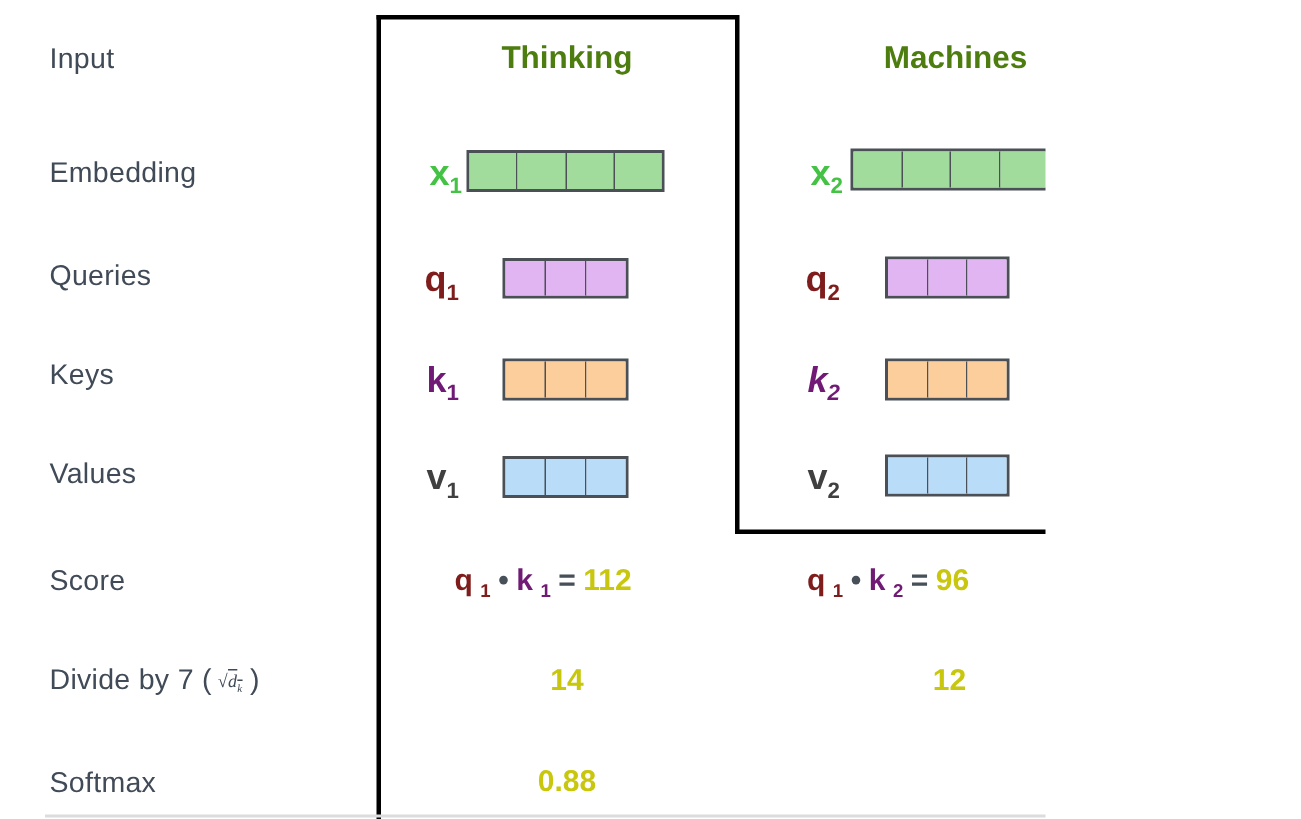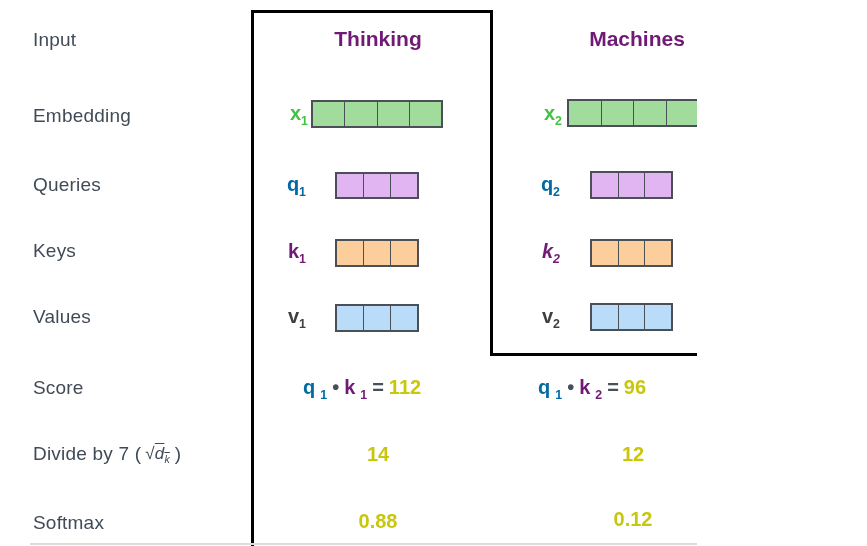--- a/index.html
+++ b/index.html
@@ -9,31 +9,31 @@
   }
   
   .rlabel {
     position:absolute; left:33px; font-size:19px; color:#414b57;
     white-space:nowrap; letter-spacing:0.2px;
   }
   
   .seg { position:absolute; background:#000; }
   
   .heading {
-    position:absolute; font-size:21px; font-weight:bold; color:#701a75;
+    position:absolute; font-size:21px; font-weight:bold; color:#4d7c0f;
     width:240px; text-align:center; white-space:nowrap;
   }
   
   .vlabel {
-    position:absolute; font-size:20px; font-weight:bold; width:34px;
+    position:absolute; font-size:24px; font-weight:bold; width:34px;
     text-align:right; white-space:nowrap;
   }
   sub { font-size:0.62em; line-height:0; }
   .c-green  { color:#43c243; }
-  .c-purple { color:#0369a1; }
+  .c-purple { color:#7f1d1d; }
   .c-orange { color:#701a75; }
   .c-blue   { color:#404040; }
   .c-yellow { color:#c8c70d; }
   .c-dark   { color:#474f58; }
   
   .vector {
     position:absolute; display:flex; box-sizing:border-box;
     border:2px solid #4a5056; background:#fff;
   }
   .vector .cell { flex:1; border-right:1.5px solid #4a5056; }
@@ -46,21 +46,21 @@
   .scoreline {
     position:absolute; font-size:20px; font-weight:bold; white-space:nowrap;
   }
   .scoreline span { margin-right:5px; }
   .scoreline span:last-child { margin-right:0; }
   .numline {
     position:absolute; font-size:20px; font-weight:bold; color:#c8c70d;
     width:240px; text-align:center; white-space:nowrap;
   }
   
-  .math { font-family:Liberation Sans, sans-serif; font-size:17px; }
+  .math { font-family:Liberation Serif, serif; font-size:12px; }
   .math .radical { font-style:normal; }
   .math .radicand-wrap { text-decoration:overline; font-style:italic; padding-right:1px; }
   .divide-label { display:inline-flex; align-items:center; gap:4px; }
   
   .bottom-line { position:absolute; left:30px; top:543px; width:837px; height:2px; background:#dcdcdc; }
   .corner-patch { position:absolute; left:835px; top:0; width:32px; height:5px; background:#ededed; }
 </style>
 </head>
 <body>
 
@@ -150,18 +150,17 @@
     <span class="c-purple"><span>q</span><sub>1</sub></span><span class="c-dark">•</span><span class="c-orange"><span>k</span><sub>1</sub></span><span class="c-dark">=</span><span class="c-yellow">112</span>
   </div>
   <div class="scoreline" style="left:538px; top:376px;">
     <span class="c-purple"><span>q</span><sub>1</sub></span><span class="c-dark">•</span><span class="c-orange"><span>k</span><sub>2</sub></span><span class="c-dark">=</span><span class="c-yellow">96</span>
   </div>
 
   <div class="numline" style="left:258px; top:443px;">14</div>
   <div class="numline" style="left:513px; top:443px;text-align:center;">12</div>
 
   <div class="numline" style="left:258px; top:510px;">0.88</div>
-  <div class="numline" style="left:513px; top:508px;">0.12</div>
 
   <div class="bottom-line"></div>
   <div class="corner-patch"></div>
 
 </div>
 
 </body></html>

